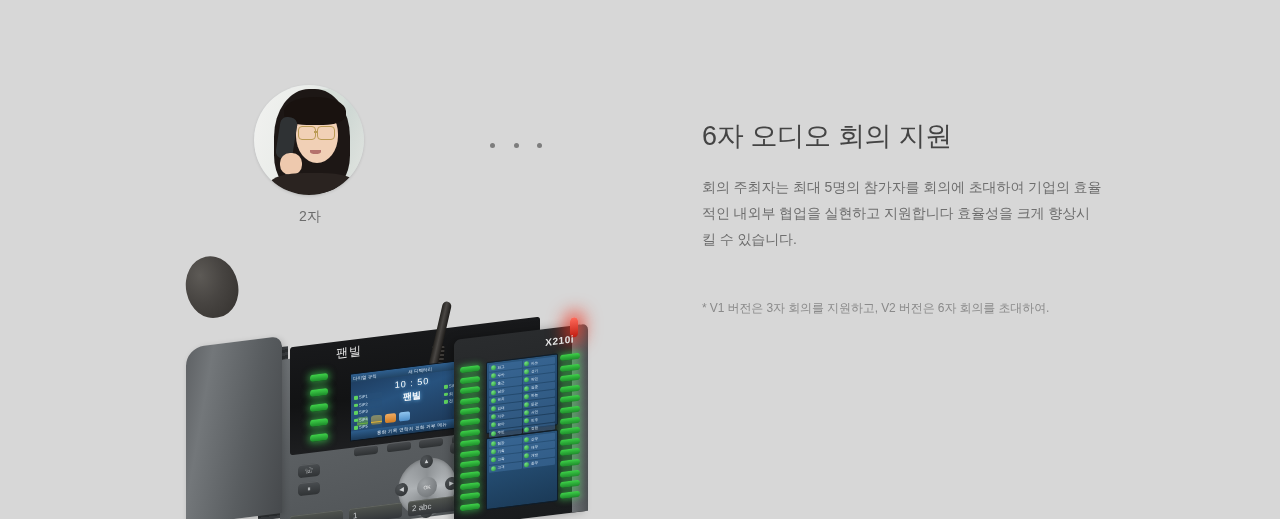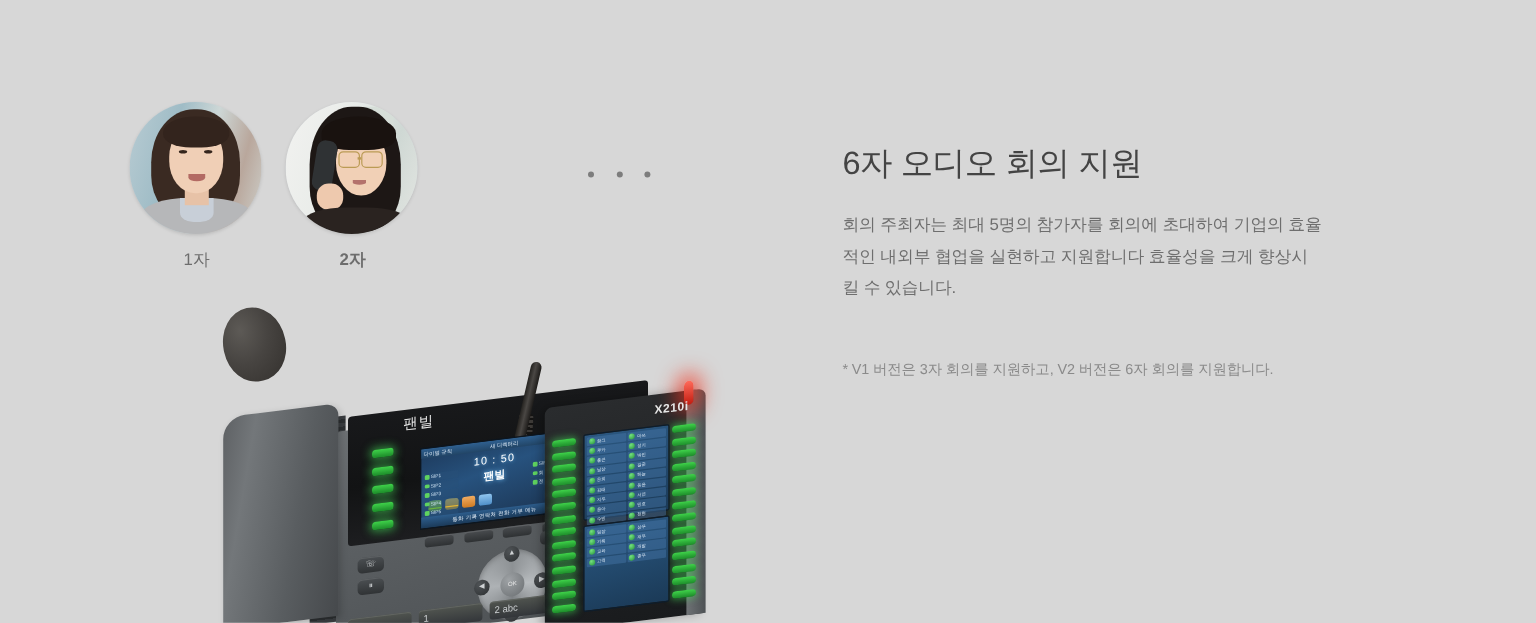--- a/index.html
+++ b/index.html
@@ -45,21 +45,21 @@
     background: #cfd4d8;
   }
   .avatar-label {
     margin-top: 13px;
     text-align: center;
     font-size: 14px;
     color: #6d6d6d;
     letter-spacing: .2px;
   }
   .a1 { left: 8px; }
-  .a2 { left: 138px; font-weight: bold; }
+  .a2 { left: 154px; }
   .a3 { left: 268px; }
   .a4 { left: 443px; }
 
   .dots {
     position: absolute;
     left: 390px;
     top: 58px;
     width: 52px;
     display: flex;
     justify-content: space-between;
@@ -534,37 +534,20 @@
     border-radius: 0 6px 0 0;
   }
 </style>
 </head>
 <body>
 
 <div class="stage">
 
   <div class="avatars">
 
-    <div class="avatar-item a1">
-      <div class="avatar-circle">
-        <div class="ph p1">
-          <div class="bg"></div>
-          <div class="hairback"></div>
-          <div class="body"></div>
-          <div class="collar"></div>
-          <div class="neck"></div>
-          <div class="face"></div>
-          <div class="fringe"></div>
-          <div class="eye-l"></div>
-            <div class="eye-r"></div>
-          <div class="mouth"></div>
-        </div>
-      </div>
-      <div class="avatar-label">1자</div>
-    </div>
 
     <div class="avatar-item a2">
       <div class="avatar-circle">
         <div class="ph p2">
           <div class="bg"></div>
           <div class="window"></div>
           <div class="hairback"></div>
           <div class="face"></div>
           <div class="fringe"></div>
           <div class="glass-l"></div>
@@ -585,21 +568,21 @@
     <div class="dots">
       <span class="dot"></span>
       <span class="dot"></span>
       <span class="dot"></span>
     </div>
   </div>
 
   <div class="copy">
     <h1>6자 오디오 회의 지원</h1>
     <p class="body">회의 주최자는 최대 5명의 참가자를 회의에 초대하여 기업의 효율적인 내외부 협업을 실현하고 지원합니다 효율성을 크게 향상시킬 수 있습니다.</p>
-    <p class="note">* V1 버전은 3자 회의를 지원하고, V2 버전은 6자 회의를 지원합니다.</p>
+    <p class="note">* V1 버전은 3자 회의를 지원하고, V2 버전은 6자 회의를 초대하여.</p>
   </div>
 
   <div class="phone">
 
     <div class="mic-coil"></div>
     <div class="mic-stem"></div>
     <div class="mic-head"></div>
 
     <div class="handset-cradle"></div>
     <div class="handset-unit"></div>

